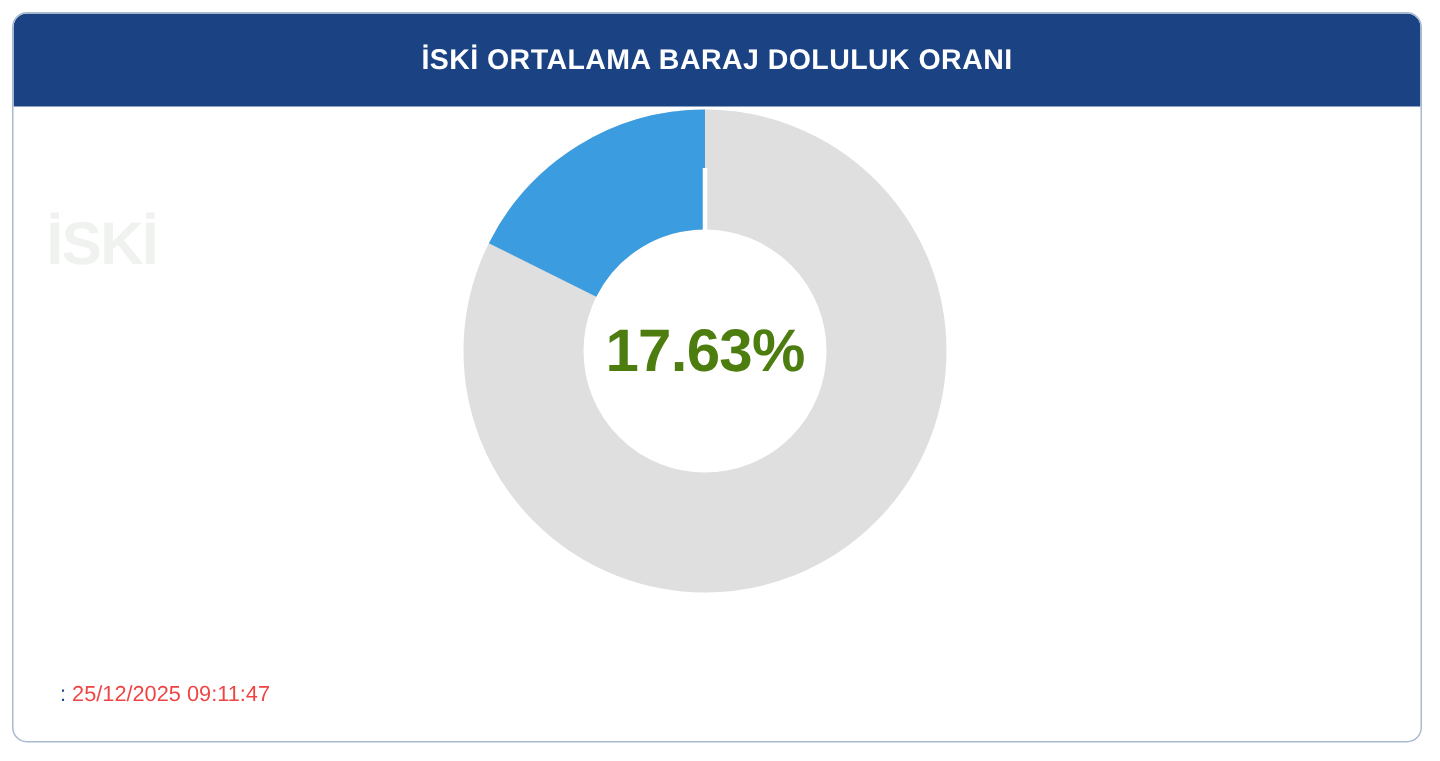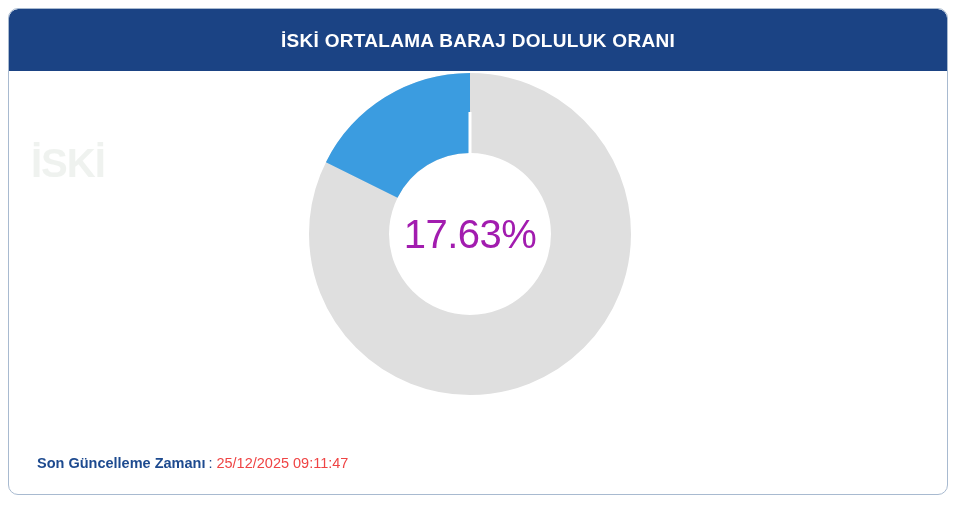--- a/index.html
+++ b/index.html
@@ -101,22 +101,22 @@
     top: 0;
     width: 326px;
     height: 326px;
     display: flex;
     align-items: center;
     justify-content: center;
     pointer-events: none;
   }
   .donut-center-label span {
     font-size: 40px;
-    font-weight: normal;
-    color: #a21caf;
+    font-weight: bold;
+    color: #4d7c0f;
     letter-spacing: -0.5px;
     line-height: 1;
   }
 
   
   .card-footer {
     position: absolute;
     left: 0;
     bottom: 0;
     width: 100%;
@@ -169,19 +169,18 @@
           <line x1="163" y1="41" x2="163" y2="83" stroke="#ffffff" stroke-width="3"></line>
         </svg>
 
         <div class="donut-center-label">
           <span>17.63%</span>
         </div>
       </div>
     </div>
 
     <div class="card-footer">
-      <span class="footer-label">Son Güncelleme Zamanı</span>
       <span class="footer-sep">:</span>
       <span class="footer-value">25/12/2025 09:11:47</span>
     </div>
 
   </div>
 </div>
 
 </body></html>

